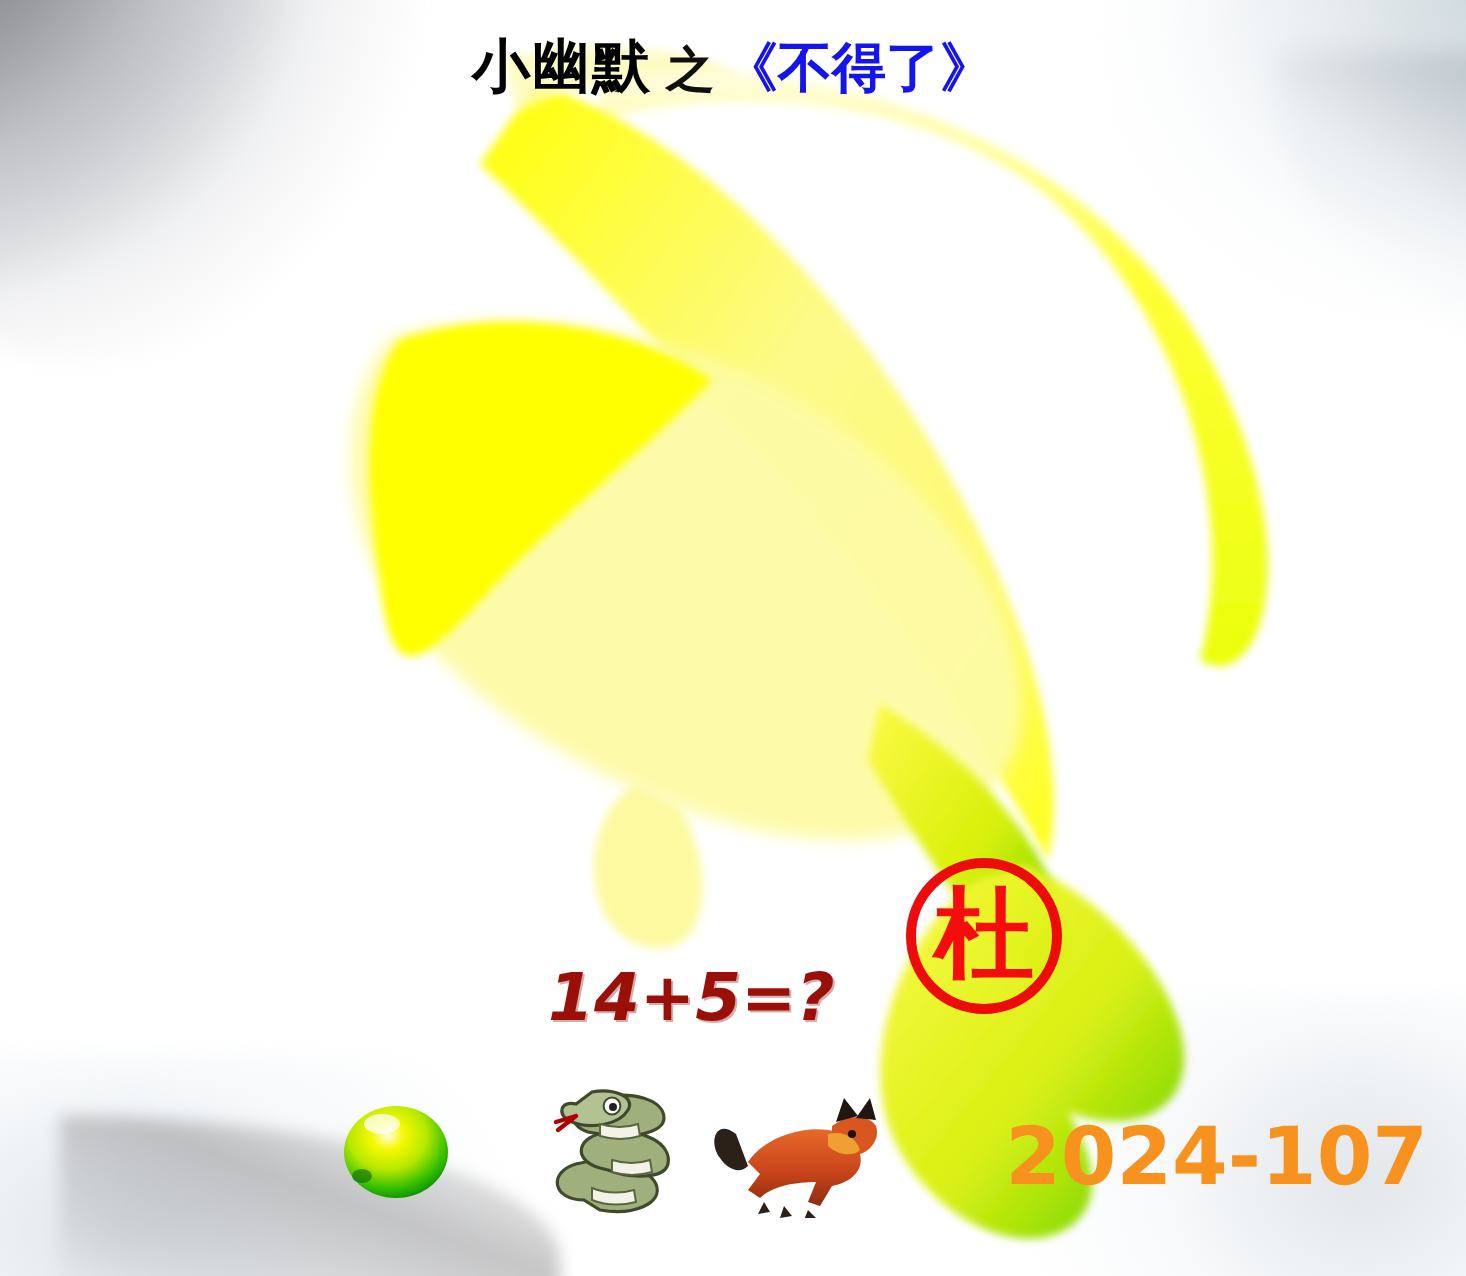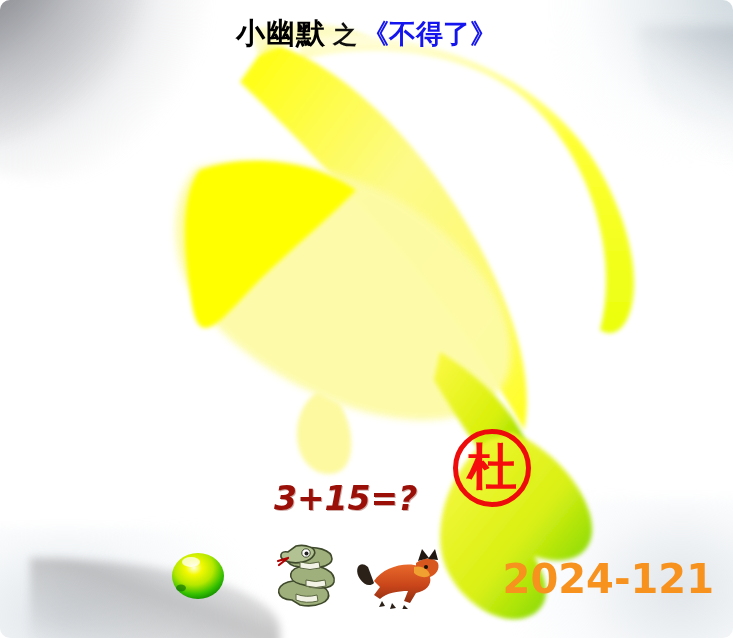--- a/index.html
+++ b/index.html
@@ -9,21 +9,20 @@
   }
   body {
     font-family: "Liberation Sans", sans-serif;
   }
   #page {
     position: relative;
     width: 733px;
     height: 638px;
     overflow: hidden;
     background: #ffffff;
-    border-radius: 10px;
   }
 
   
   .corner-shadow-tl {
     position: absolute;
     left: -120px;
     top: -150px;
     width: 330px;
     height: 330px;
     border-radius: 50%;
@@ -299,27 +298,27 @@
              C 428 532, 448 470, 488 440 Z" fill="url(#gradLeaf)" filter="url(#soft)" opacity="0.96"></path>
 
     <path d="M252 30 C 300 18, 346 24, 372 38 C 330 34, 292 40, 258 56 Z" fill="#fdfbb6" filter="url(#soft)" opacity="0.8"></path>
   </svg>
 
   <div class="title-row">
     <span class="title-main">小幽默</span><span class="title-zhi">之</span><span class="title-sub">《不得了》</span>
   </div>
 
 
-  <div class="math-line">3+15=?</div>
+  <div class="math-line">14+5=?</div>
 
   <div class="seal">
     <span class="seal-char">杜</span>
   </div>
 
-  <div class="issue-no">2024-121</div>
+  <div class="issue-no">2024-107</div>
 
   <svg class="clip clip-orb" viewBox="0 0 62 54">
     <defs>
       <radialGradient id="orbG" cx="42%" cy="32%" r="72%">
         <stop offset="0%" stop-color="#ffffe0"></stop>
         <stop offset="22%" stop-color="#f4f900"></stop>
         <stop offset="52%" stop-color="#b6e800"></stop>
         <stop offset="80%" stop-color="#34c000"></stop>
         <stop offset="100%" stop-color="#0f8800"></stop>
       </radialGradient>

